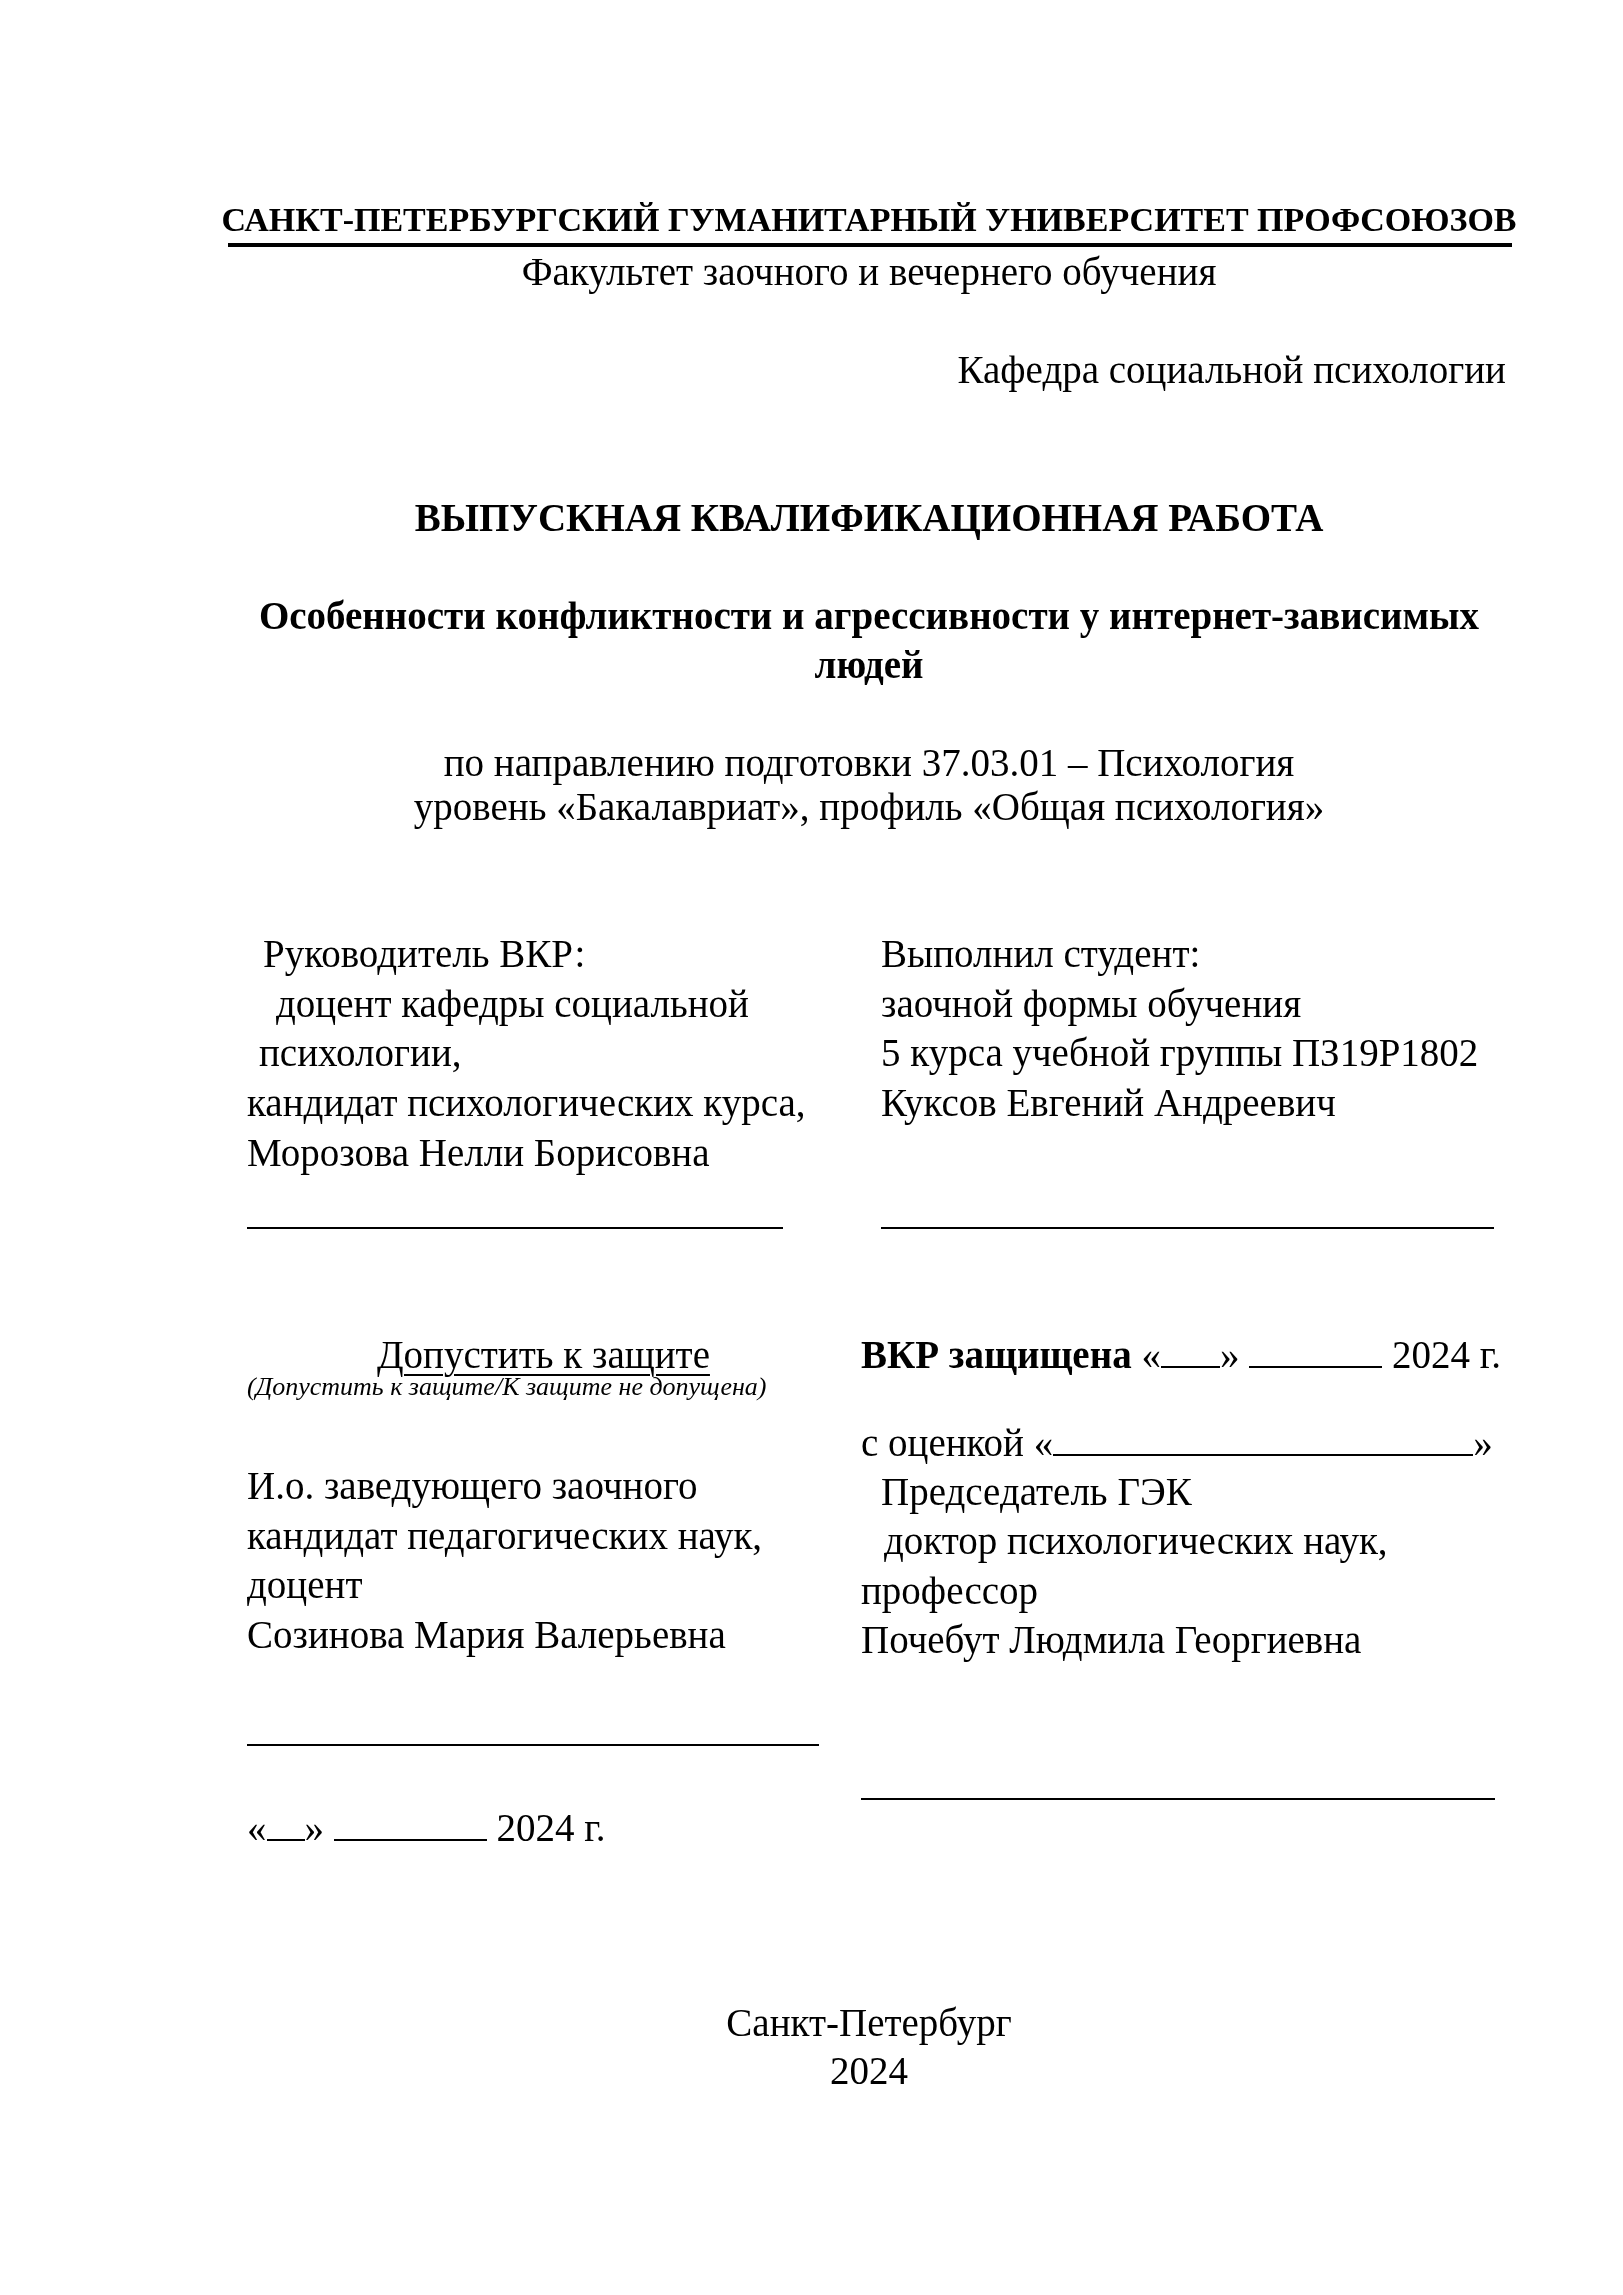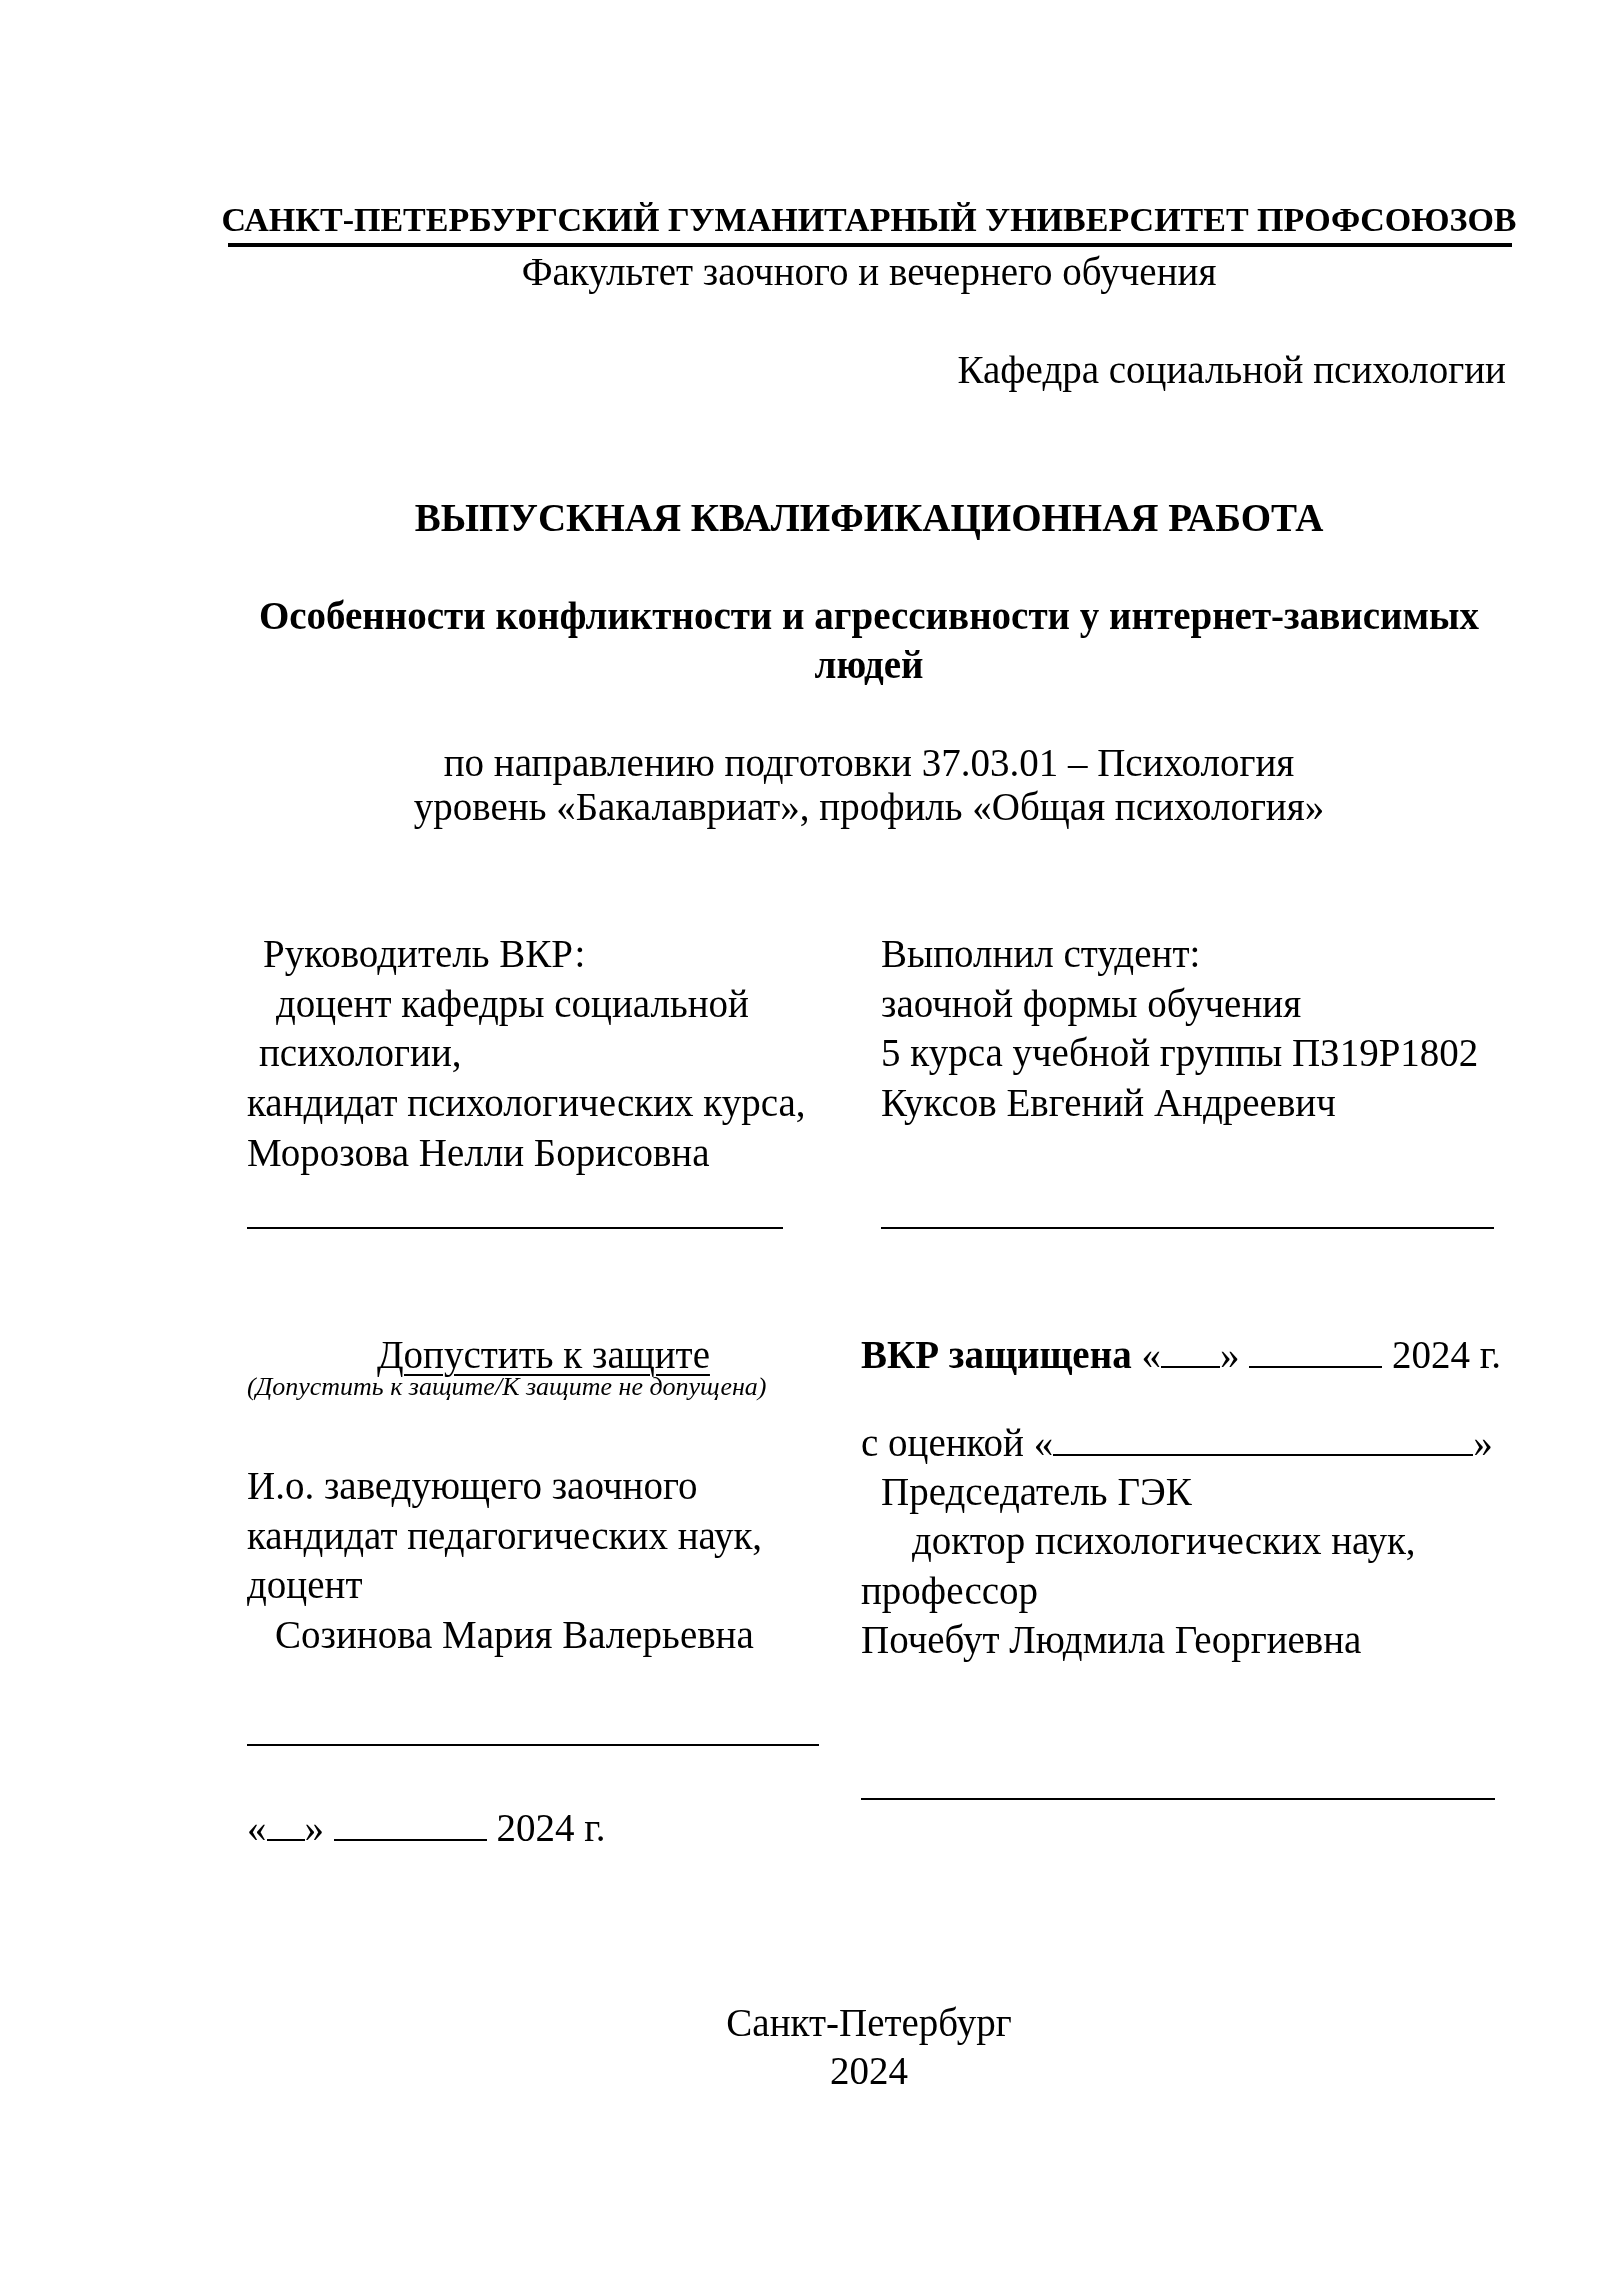--- a/index.html
+++ b/index.html
@@ -39,27 +39,27 @@
 <div class="ln r" style="left:881px;top:984px;">заочной формы обучения</div>
 <div class="ln r" style="left:881px;top:1033px;">5 курса учебной группы ПЗ19Р1802</div>
 <div class="ln r" style="left:881px;top:1083px;">Куксов Евгений Андреевич</div>
 <div class="rule" style="left:881px;top:1227px;width:613px;height:2.4px;"></div>
 
 <div class="ln r u" style="left:377px;top:1335px;">Допустить к защите</div>
 <div class="ln it" style="left:247px;top:1374px;">(Допустить к защите/К защите не допущена)</div>
 <div class="ln r" style="left:247px;top:1466px;">И.о. заведующего заочного</div>
 <div class="ln r" style="left:247px;top:1516px;">кандидат педагогических наук,</div>
 <div class="ln r" style="left:247px;top:1565px;">доцент</div>
-<div class="ln r" style="left:247px;top:1615px;margin-left:28px;">Созинова Мария Валерьевна</div>
+<div class="ln r" style="left:247px;top:1615px;">Созинова Мария Валерьевна</div>
 <div class="rule" style="left:247px;top:1744px;width:572px;height:2.4px;"></div>
 <div class="ln r" style="left:247px;top:1808px;"><span>«</span><span class="blank" style="width:38px;"></span><span>»</span> <span class="blank" style="width:153px;"></span> <span>2024 г.</span></div>
 
 <div class="ln r" style="left:861px;top:1335px;"><span class="b">ВКР защищена</span> <span>«</span><span class="blank" style="width:59px;"></span><span>»</span> <span class="blank" style="width:133px;"></span> <span>2024 г.</span></div>
 <div class="ln r" style="left:861px;top:1423px;"><span>с оценкой «</span><span class="blank" style="width:420px;"></span><span>»</span></div>
 <div class="ln r" style="left:861px;top:1472px;margin-left:20px;">Председатель ГЭК</div>
-<div class="ln r" style="left:912px;top:1521px;">доктор психологических наук,</div>
+<div class="ln r" style="left:884px;top:1521px;">доктор психологических наук,</div>
 <div class="ln r" style="left:861px;top:1571px;">профессор</div>
 <div class="ln r" style="left:861px;top:1620px;">Почебут Людмила Георгиевна</div>
 <div class="rule" style="left:861px;top:1798px;width:634px;height:2.4px;"></div>
 
 <div class="ln r c" style="top:2003px;">Санкт-Петербург</div>
 <div class="ln r c" style="top:2051px;">2024</div>
 
 
 </body></html>

